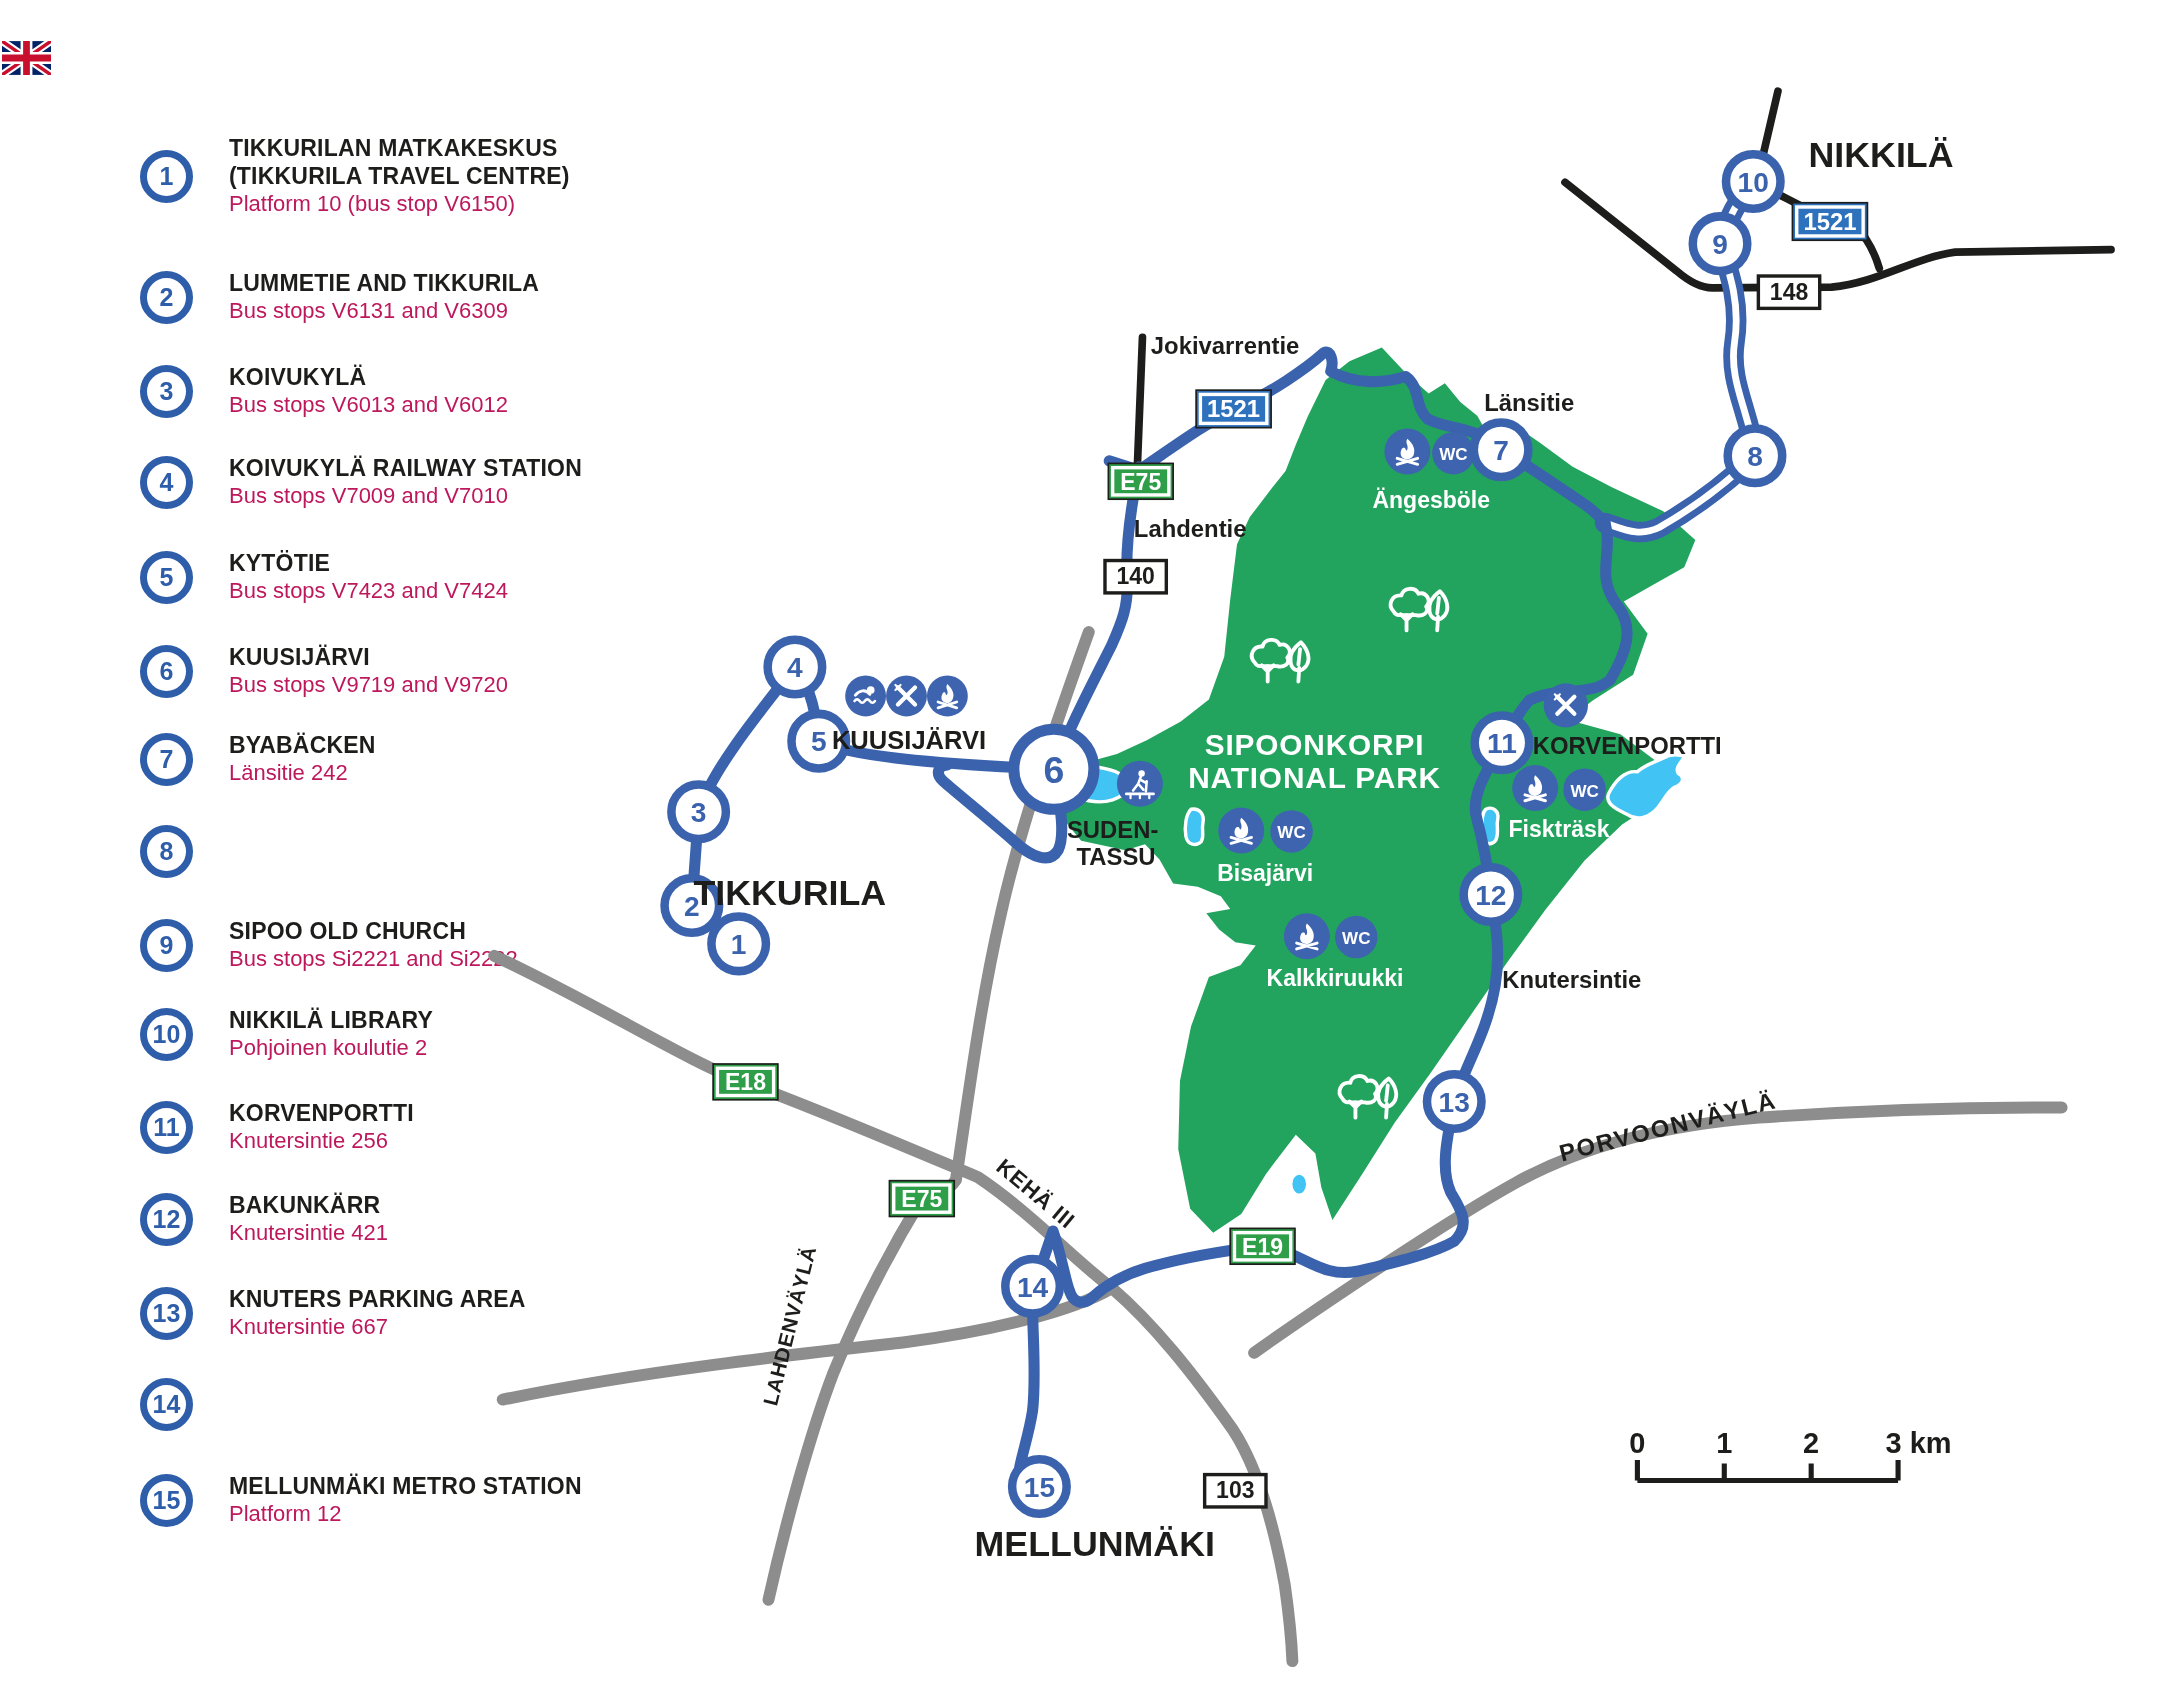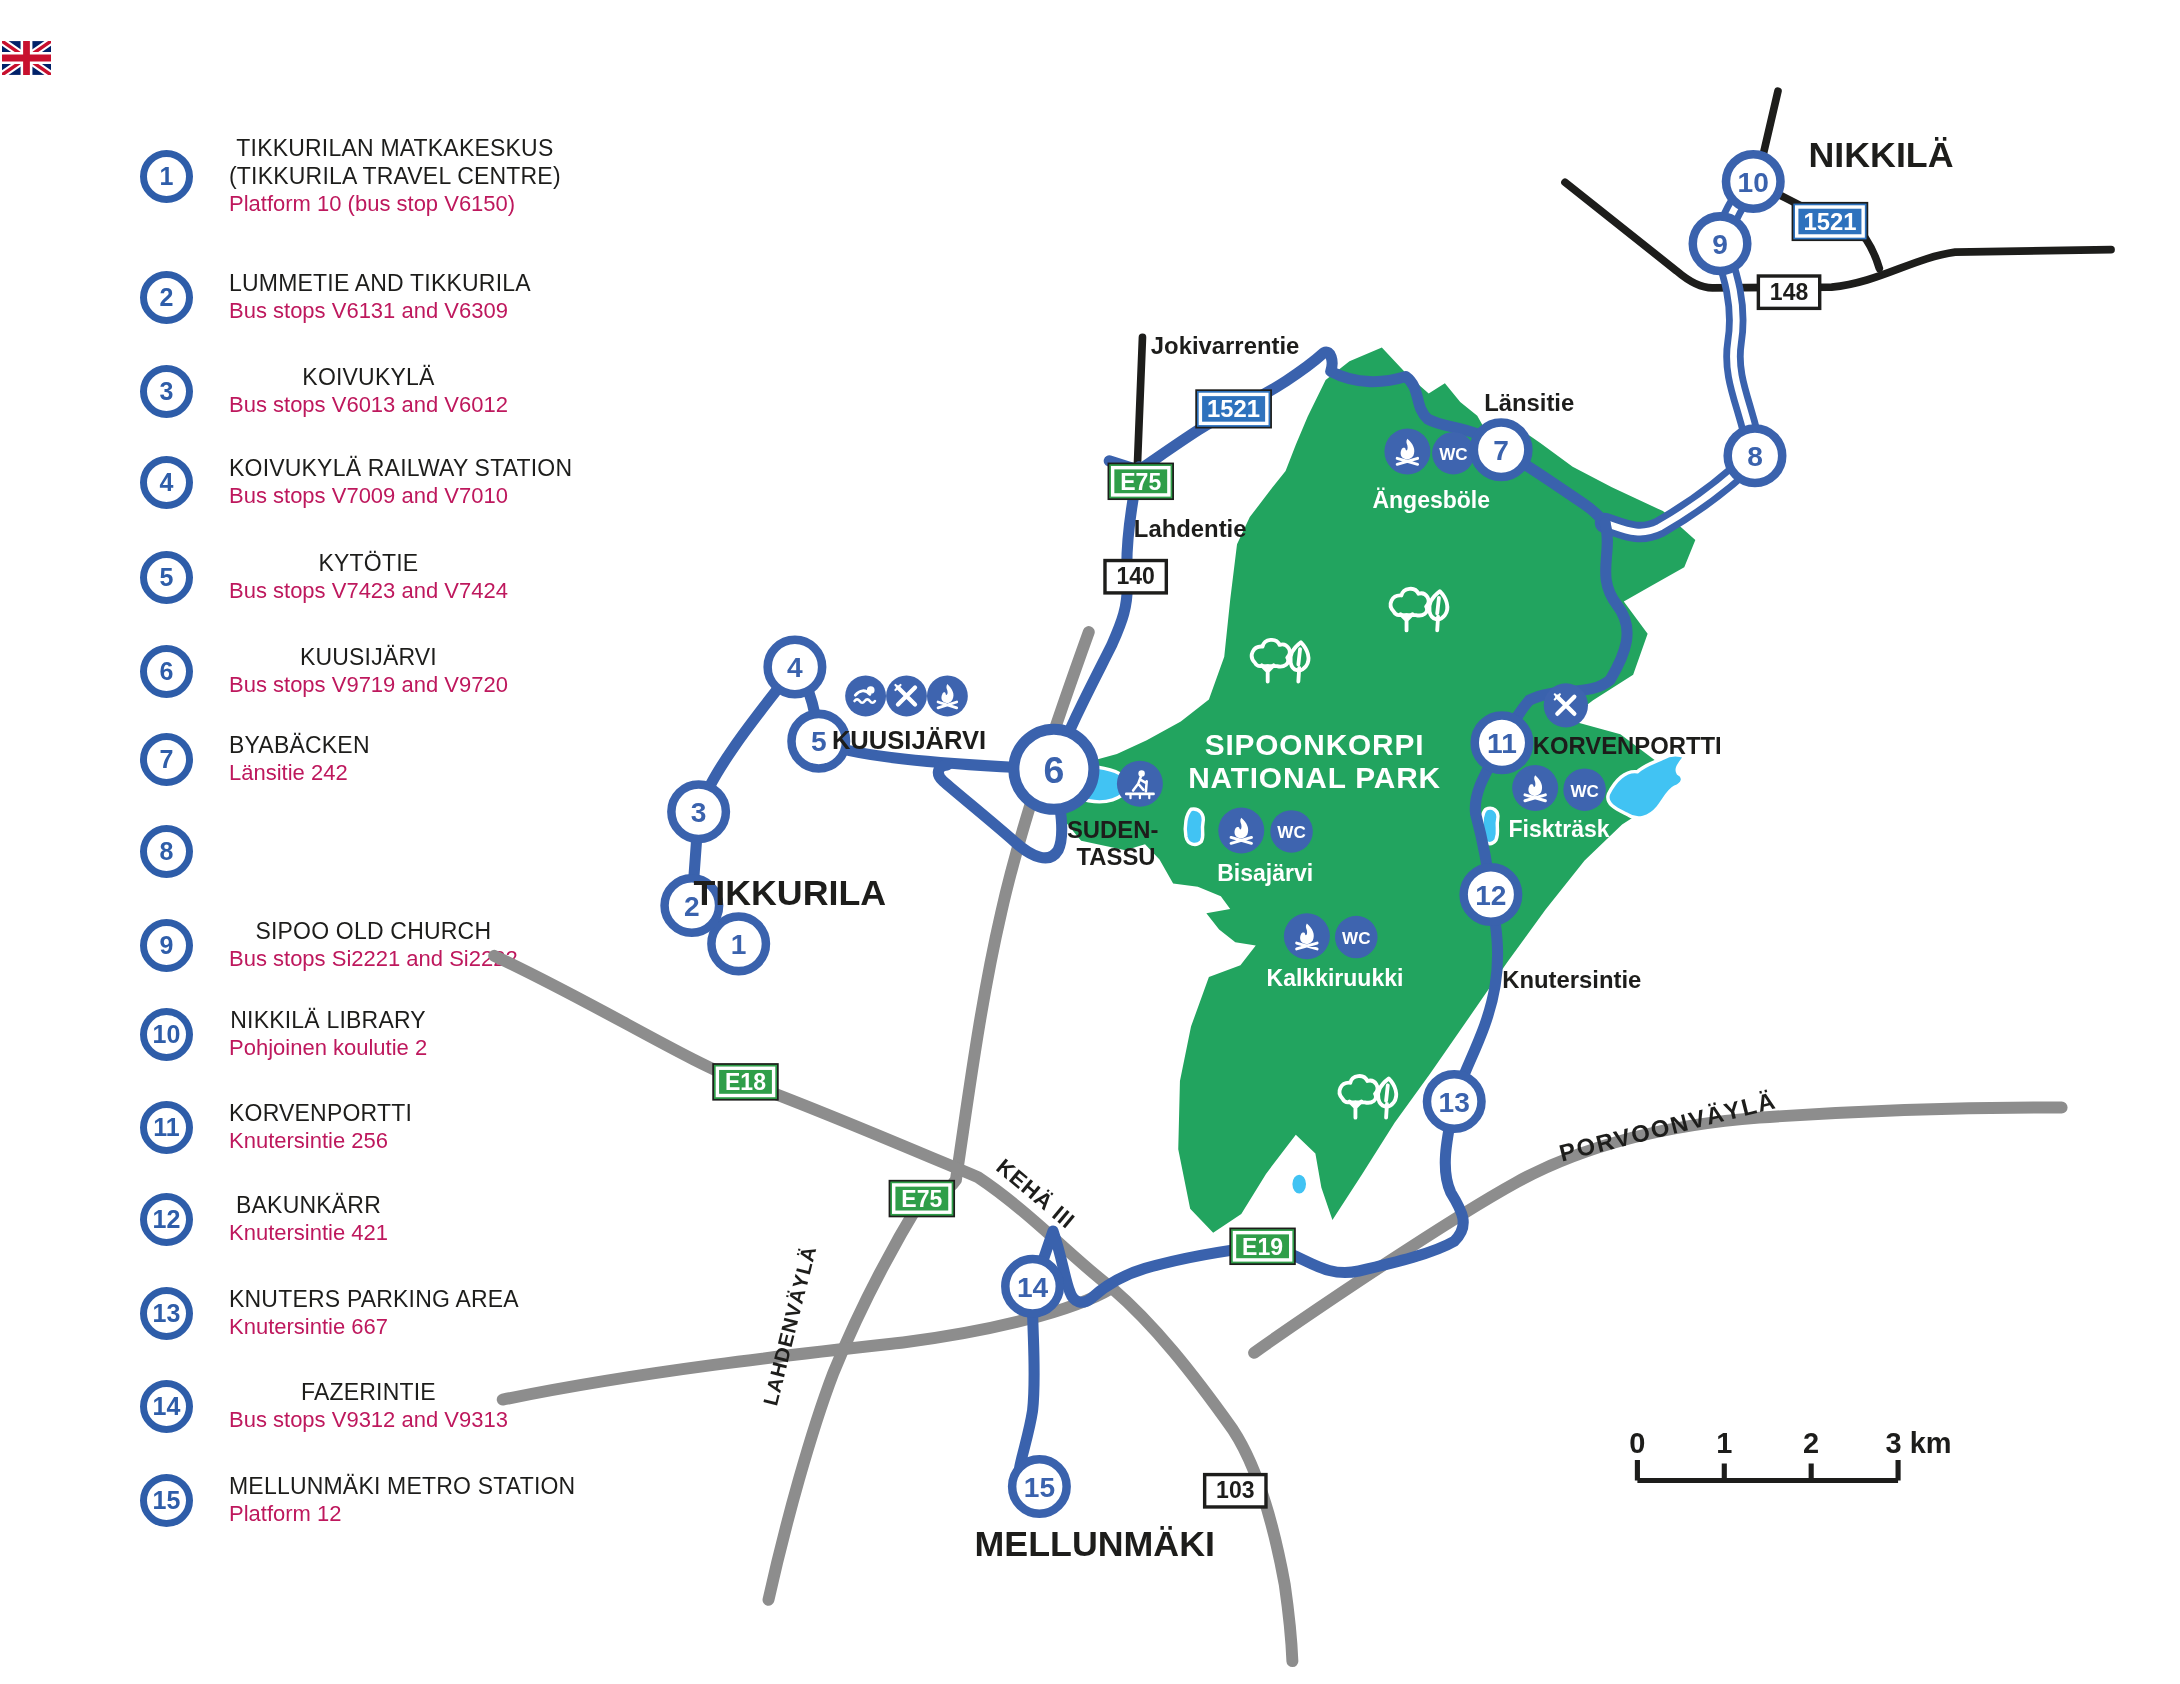--- a/index.html
+++ b/index.html
@@ -5,21 +5,21 @@
   html,body{margin:0;padding:0;background:#fff;}
   body{width:2181px;height:1685px;position:relative;overflow:hidden;
        font-family:"Liberation Sans",sans-serif;color:#1d1d1b;}
   .stage{position:absolute;inset:0;}
   
   .legend-item{position:absolute;left:140px;display:flex;align-items:center;gap:36px;}
   .lg-circle{width:39px;height:39px;min-width:39px;border:7.7px solid #2e5da9;border-radius:50%;
     display:flex;align-items:center;justify-content:center;color:#2e5da9;
     font-weight:800;font-size:25px;background:#fff;}
   .lg-text{display:flex;flex-direction:column;line-height:28px;max-width:392px;}
-  .lg-title{font-weight:400;font-size:23px;letter-spacing:0.2px;text-align:center;}
+  .lg-title{font-weight:700;font-size:23px;letter-spacing:0.2px;}
   .lg-sub{font-weight:400;font-size:22px;color:#be185d;}
   .flag{position:absolute;left:1.7px;top:41px;width:49px;height:34px;}
   svg text{font-family:"Liberation Sans",sans-serif;}
 </style>
 </head>
 <body>
 
 <div class="stage">
 
   <svg class="flag" viewBox="0 0 58 40">
@@ -114,24 +114,20 @@
     </div>
     <div class="legend-item" style="top:1285px">
       <div class="lg-circle">13</div>
       <div class="lg-text">
           <span class="lg-title">KNUTERS PARKING AREA</span>
           <span class="lg-sub">Knutersintie 667</span>
         </div>
     </div>
     <div class="legend-item" style="top:1378px">
       <div class="lg-circle">14</div>
-      <div class="lg-text">
-          <span class="lg-title">FAZERINTIE</span>
-          <span class="lg-sub">Bus stops V9312 and V9313</span>
-        </div>
     </div>
     <div class="legend-item" style="top:1472px">
       <div class="lg-circle">15</div>
       <div class="lg-text">
           <span class="lg-title">MELLUNMÄKI METRO STATION</span>
           <span class="lg-sub">Platform 12</span>
         </div>
     </div>
   </div>
 

